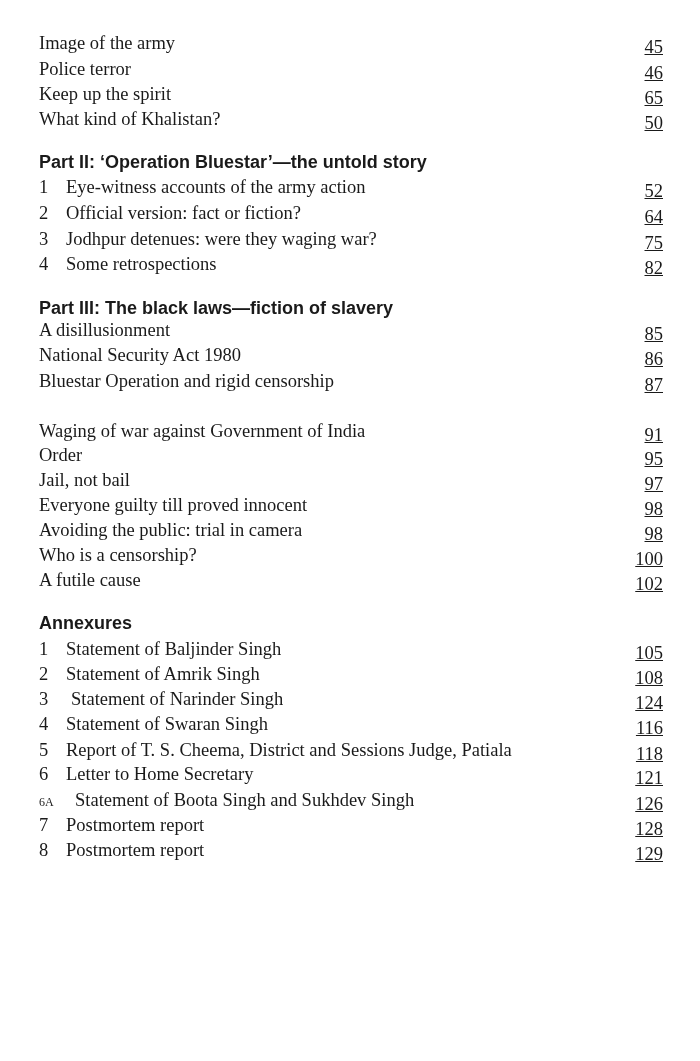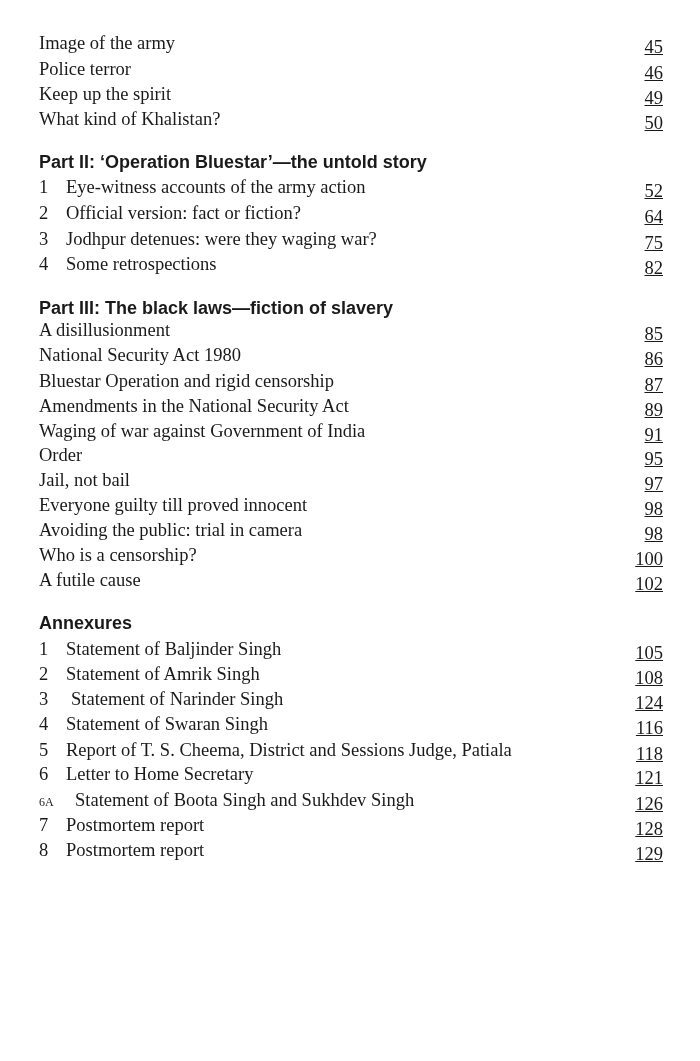--- a/index.html
+++ b/index.html
@@ -30,21 +30,21 @@
   <div class="line" style="top:33px">
     <span class="title">Image of the army</span>
     <span class="page-num">45</span>
   </div>
   <div class="line" style="top:59px">
     <span class="title">Police terror</span>
     <span class="page-num">46</span>
   </div>
   <div class="line" style="top:84px">
     <span class="title">Keep up the spirit</span>
-    <span class="page-num">49</span>
+    <span class="page-num">65</span>
   </div>
   <div class="line" style="top:109px">
     <span class="title">What kind of Khalistan?</span>
     <span class="page-num">50</span>
   </div>
 
   <div class="heading" style="top:152px">Part II: ‘Operation Bluestar’—the untold story</div>
   <div class="line" style="top:177px">
     <span class="title"><span class="num-prefix">1</span><span>Eye-witness accounts of the army action</span></span>
     <span class="page-num">52</span>
@@ -67,24 +67,20 @@
     <span class="title">A disillusionment</span>
     <span class="page-num">85</span>
   </div>
   <div class="line" style="top:345px">
     <span class="title">National Security Act 1980</span>
     <span class="page-num">86</span>
   </div>
   <div class="line" style="top:371px">
     <span class="title">Bluestar Operation and rigid censorship</span>
     <span class="page-num">87</span>
-  </div>
-  <div class="line" style="top:396px">
-    <span class="title">Amendments in the National Security Act</span>
-    <span class="page-num">89</span>
   </div>
   <div class="line" style="top:421px">
     <span class="title">Waging of war against Government of India</span>
     <span class="page-num">91</span>
   </div>
   <div class="line" style="top:445px">
     <span class="title">Order</span>
     <span class="page-num">95</span>
   </div>
   <div class="line" style="top:470px">

